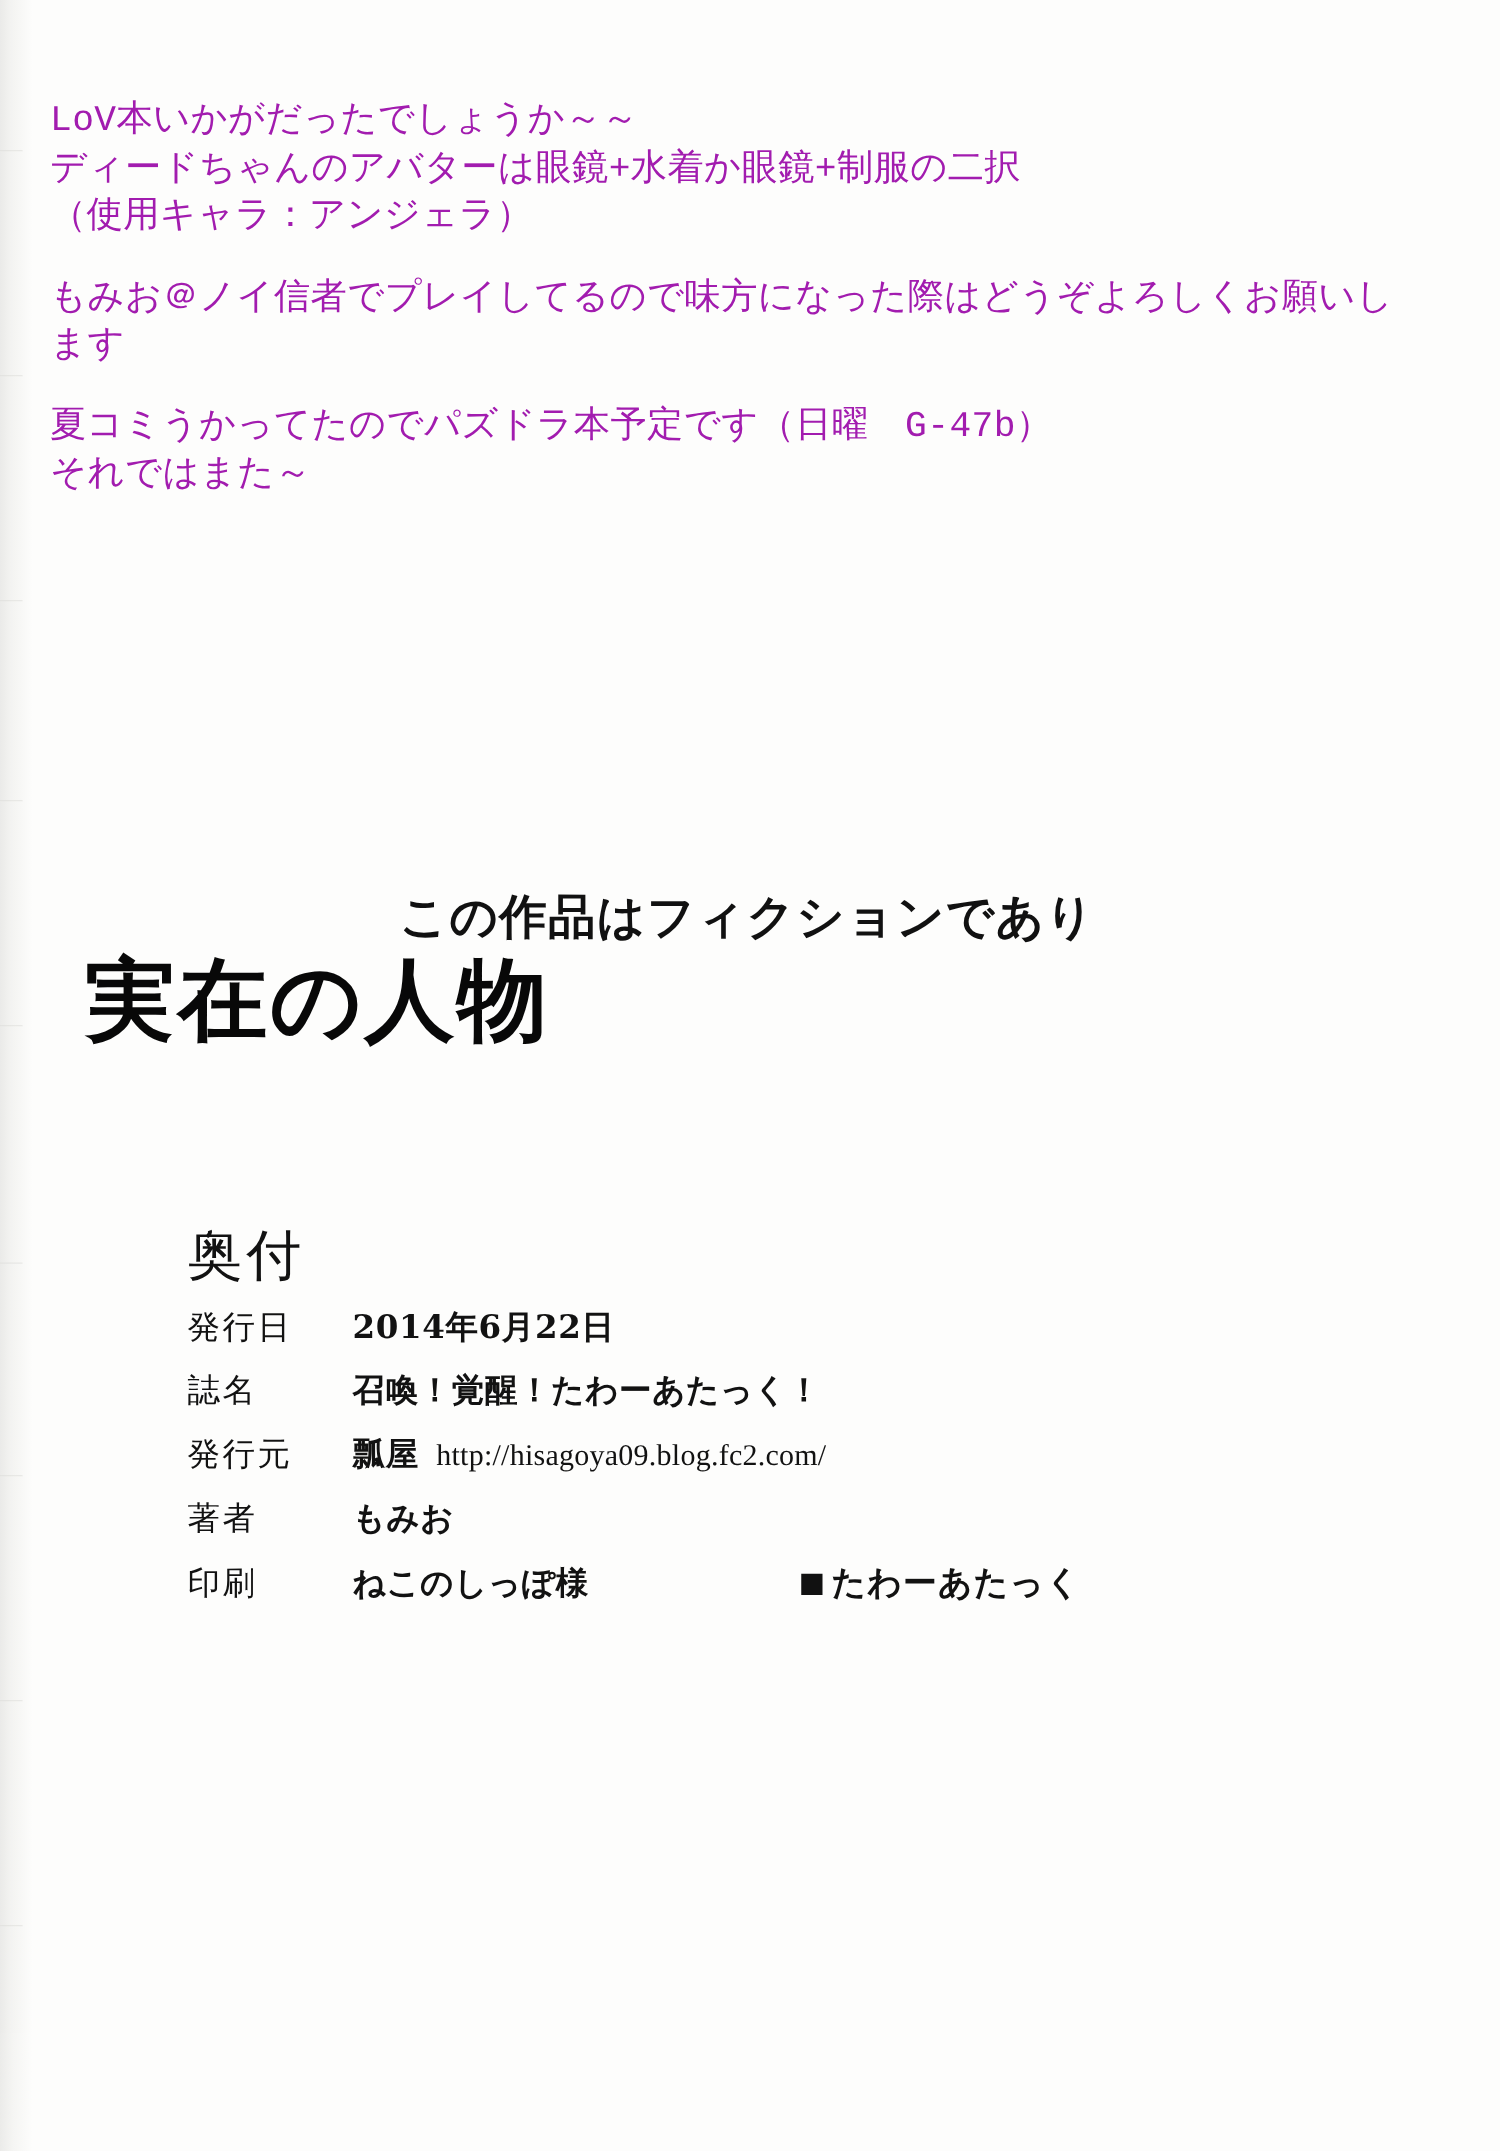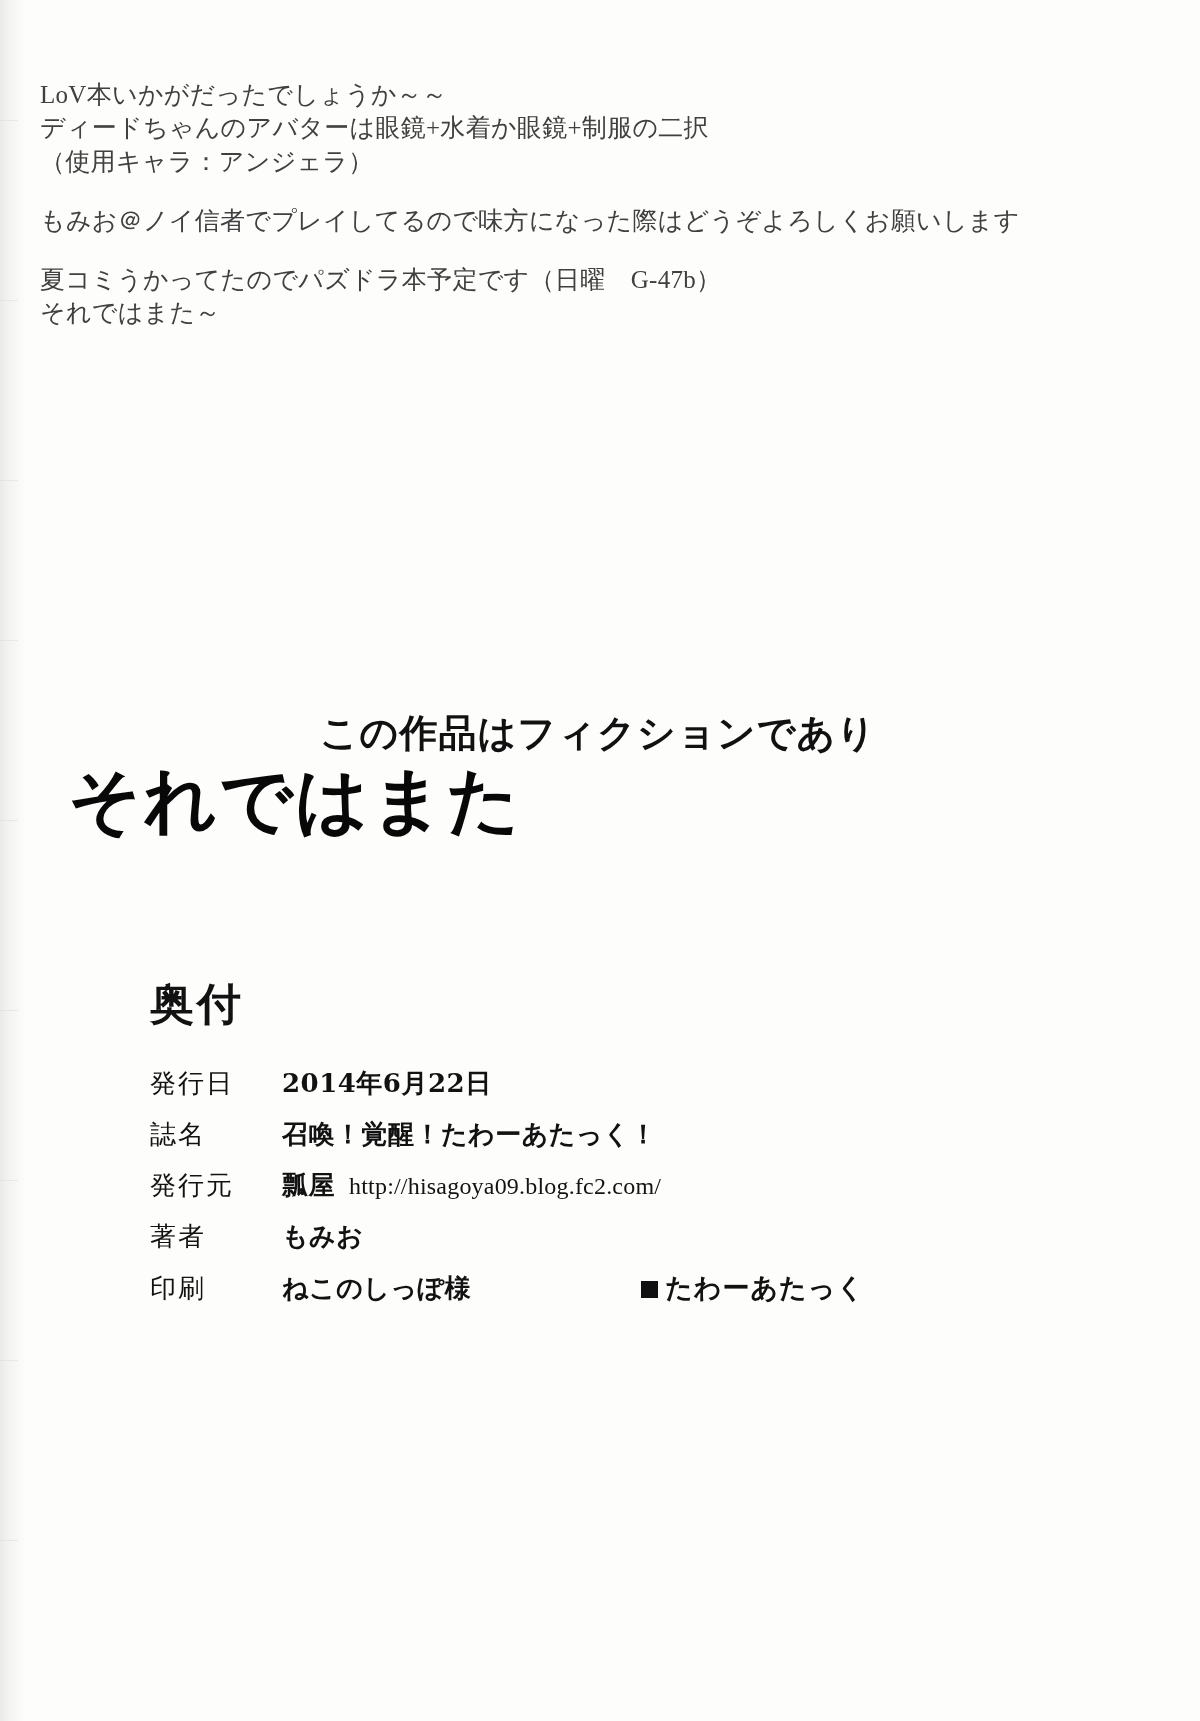--- a/index.html
+++ b/index.html
@@ -41,25 +41,25 @@
     background: #d8d8d6;
     opacity: .55;
   }
 
   
   .afterword {
     position: absolute;
     left: 40px;
     top: 78px;
     width: 1090px;
-    font-size: 25px;
+    font-size: 29px;
     line-height: 1.33;
     letter-spacing: .3px;
-    color: #404040;
-    font-family: Liberation Serif, serif;
+    color: #a21caf;
+    font-family: Liberation Mono, monospace;
   }
   .afterword p {
     margin: 0;
   }
   .afterword .gap {
     height: 26px;
   }
 
   
   .disclaimer {
@@ -101,23 +101,23 @@
   .colophon {
     position: absolute;
     left: 150px;
     top: 975px;
     width: 900px;
     font-family: "DejaVu Serif", "Liberation Serif", serif;
     color: #121212;
   }
   .colophon-title {
     font-size: 44px;
-    font-weight: 700;
+    font-weight: 400;
     letter-spacing: 3px;
-    margin-bottom: 32px;
+    margin-bottom: 10px;
   }
   .colophon-row {
     display: flex;
     align-items: baseline;
     margin-bottom: 16px;
     font-size: 26px;
   }
   .colophon-label {
     width: 132px;
     flex: 0 0 132px;
@@ -183,21 +183,21 @@
     <div class="gap"></div>
     <p>もみお＠ノイ信者でプレイしてるので味方になった際はどうぞよろしくお願いします</p>
     <div class="gap"></div>
     <p>夏コミうかってたのでパズドラ本予定です（日曜　G-47b）</p>
     <p>それではまた～</p>
   </div>
 
   <div class="disclaimer">
     <div class="line1">この作品はフィクションであり</div>
     <div class="line2">
-      <span class="big">それではまた</span>
+      <span class="big">実在の人物</span>
     </div>
   </div>
 
   <div class="colophon">
     <div class="colophon-title">奥付</div>
 
     <div class="colophon-row">
       <div class="colophon-label">発行日</div>
       <div class="colophon-value serif-num">2014年6月22日</div>
     </div>

